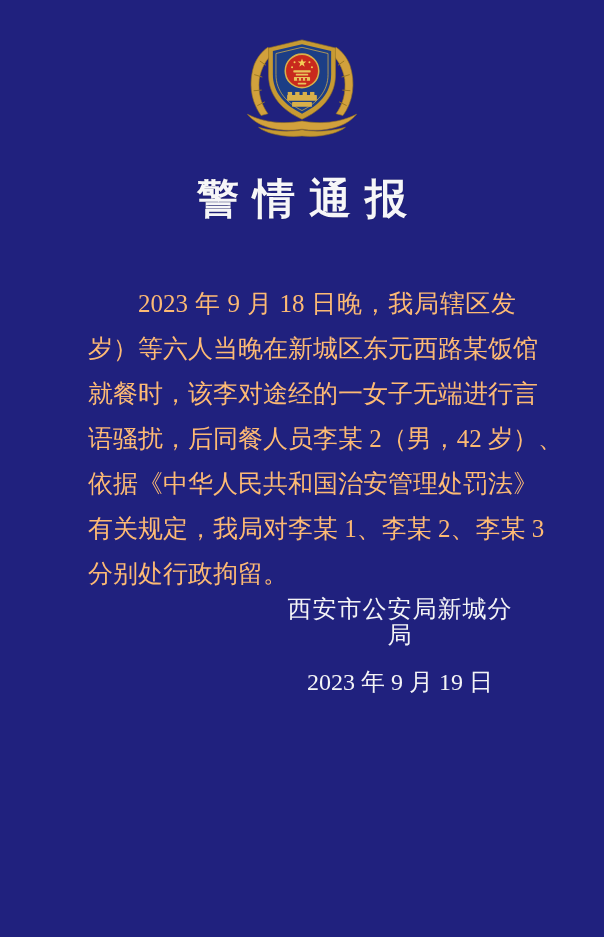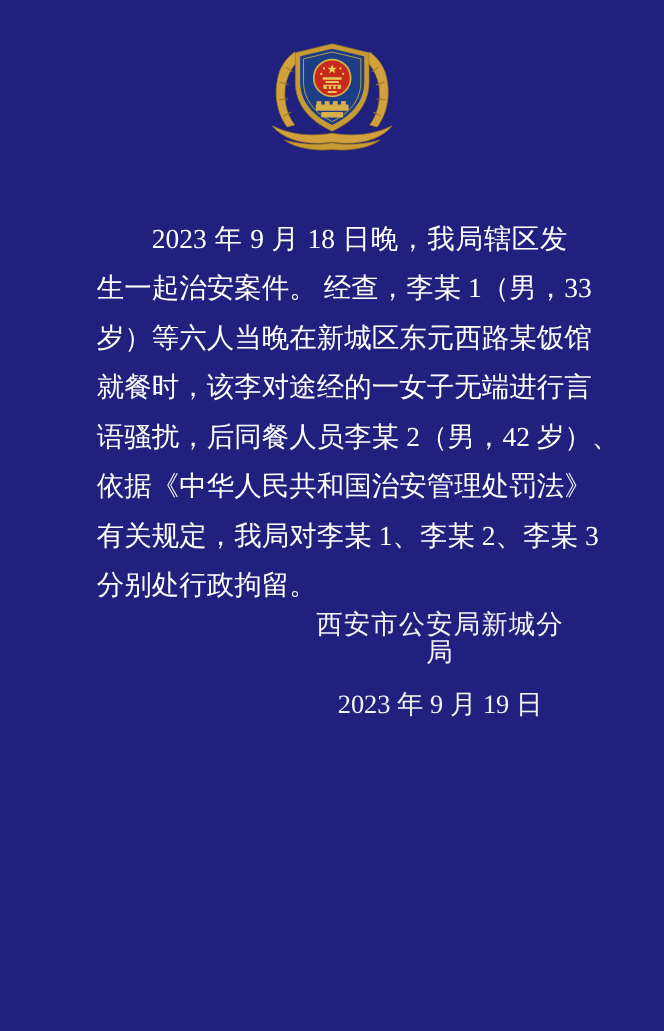--- a/index.html
+++ b/index.html
@@ -32,21 +32,21 @@
     text-indent: 14px;
     line-height: 1.4;
     color: #f6f6f8;
     text-shadow: 0 0 1px rgba(0,0,0,0.35);
   }
   .body-text {
     margin: 52px 88px 0 88px;
     width: 428px;
     font-size: 25px;
     line-height: 45px;
-    color: #ffffff;
+    color: #fdba74;
   }
   .body-text .line {
     text-align: justify;
     text-align-last: justify;
     white-space: nowrap;
     height: 45px;
     overflow: visible;
   }
   .body-text .line.indent {
     text-indent: 2em;
@@ -114,24 +114,24 @@
         <rect x="77" y="90" width="7" height="6"></rect>
         <rect x="89" y="90" width="7" height="6"></rect>
         <rect x="101" y="90" width="7" height="6"></rect>
         <rect x="113" y="90" width="7" height="6"></rect>
         <rect x="76" y="95" width="48" height="9" rx="1"></rect>
         <rect x="84" y="106" width="32" height="8" rx="1"></rect>
       </g>
     </svg>
   </div>
 
+  <div class="title">警情通报</div>
 
   <div class="body-text">
     <div class="line indent">2023 年 9 月 18 日晚，我局辖区发</div>
-    <div class="line">生一起治安案件。 经查，李某 1（男，33</div>
     <div class="line">岁）等六人当晚在新城区东元西路某饭馆</div>
     <div class="line">就餐时，该李对途经的一女子无端进行言</div>
     <div class="line">语骚扰，后同餐人员李某 2（男，42 岁）、</div>
     <div class="line">依据《中华人民共和国治安管理处罚法》</div>
     <div class="line">有关规定，我局对李某 1、李某 2、李某 3</div>
     <div class="line last">分别处行政拘留。</div>
   </div>
 
   <div class="footer">
     <div class="signature">西安市公安局新城分局</div>

